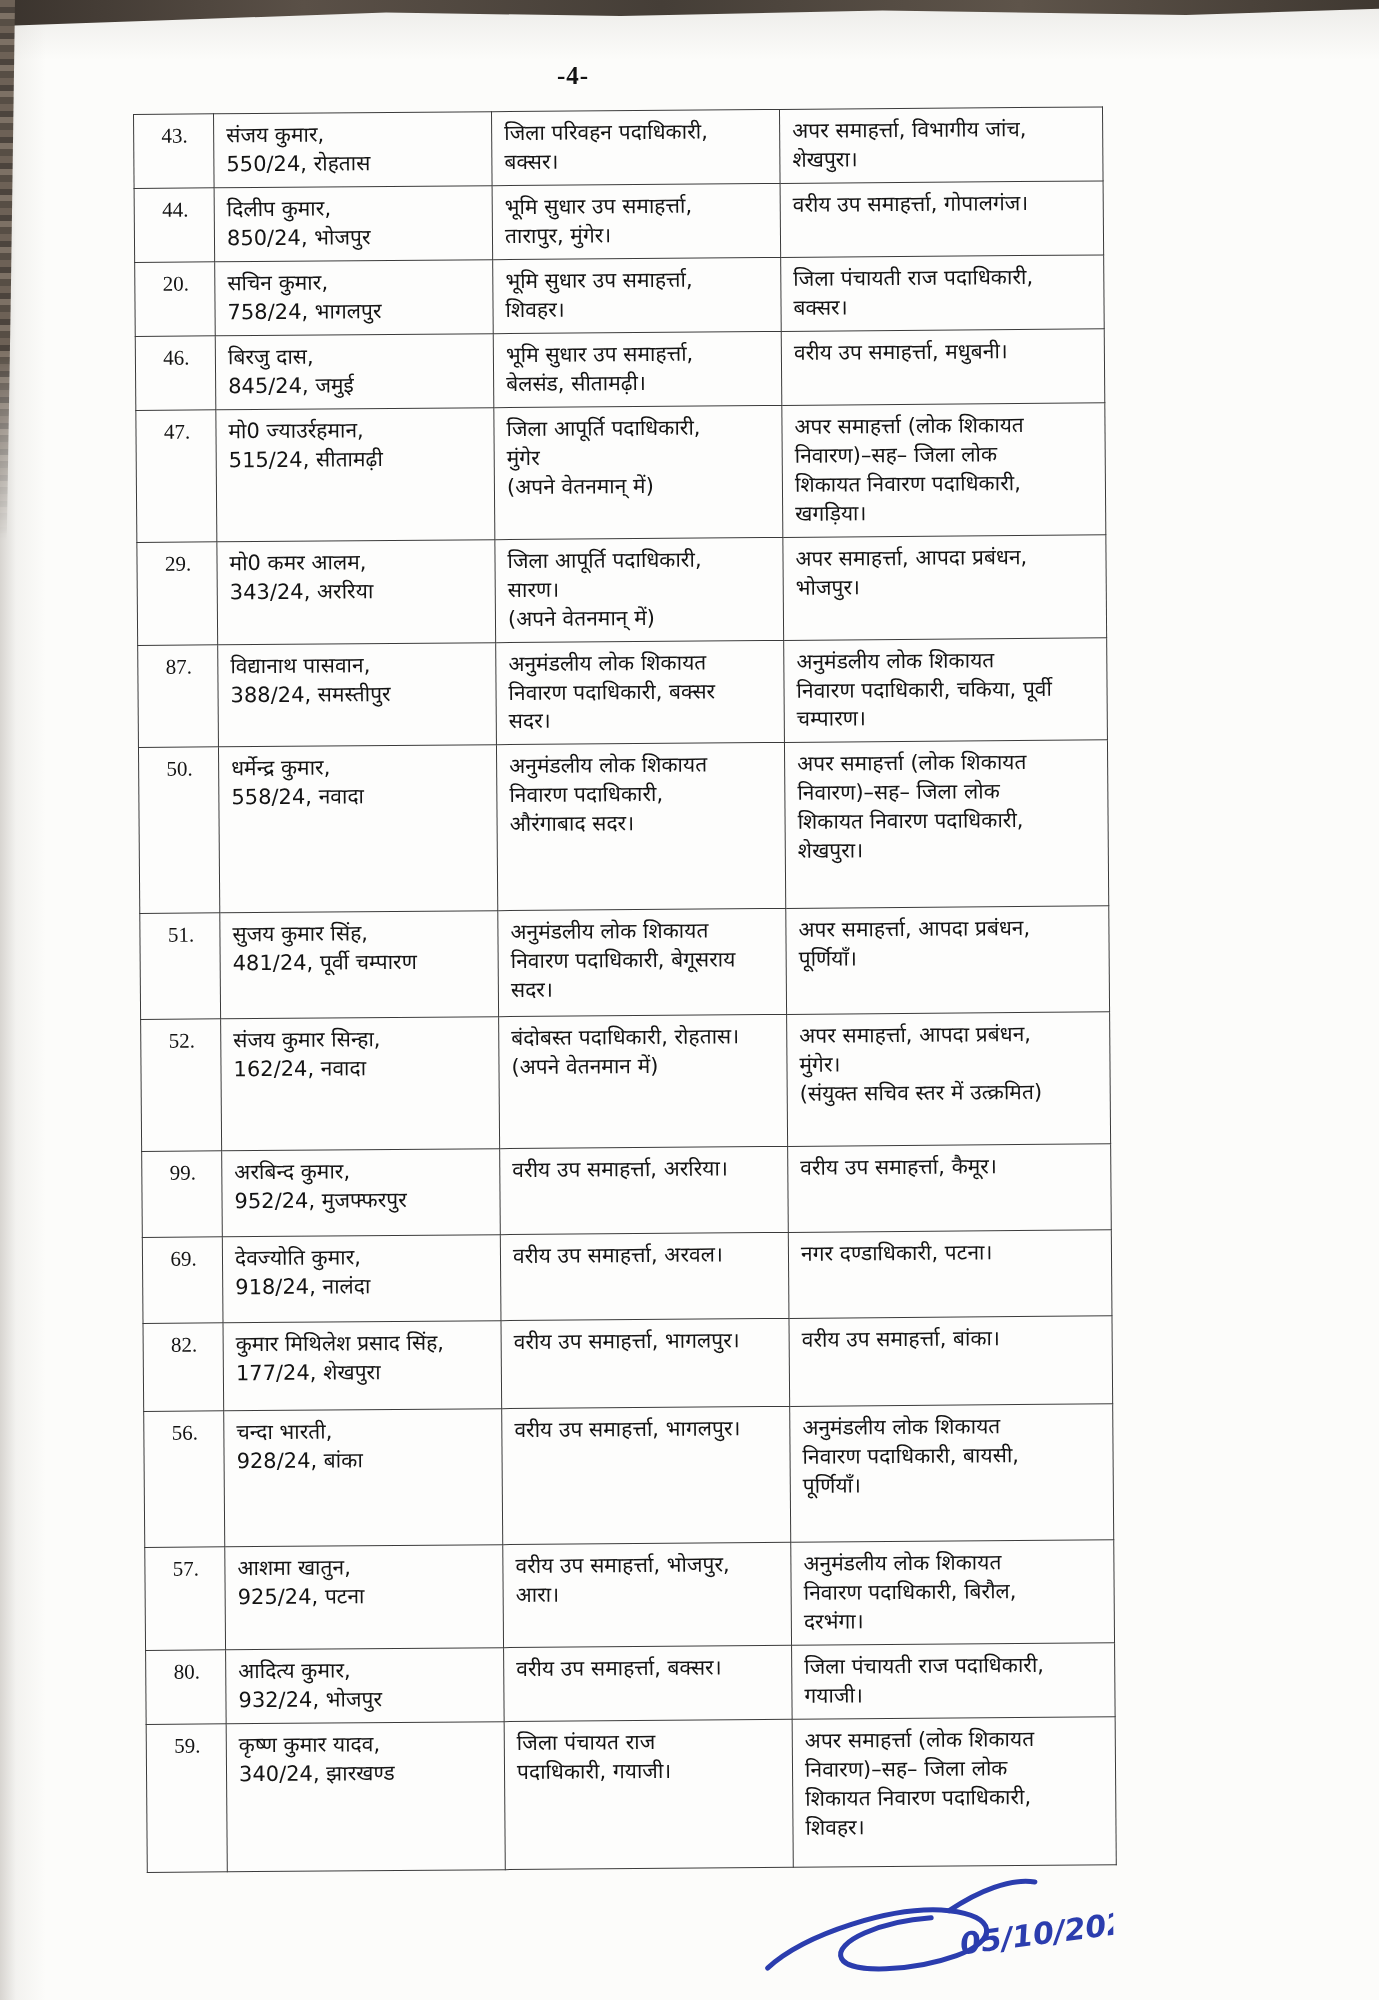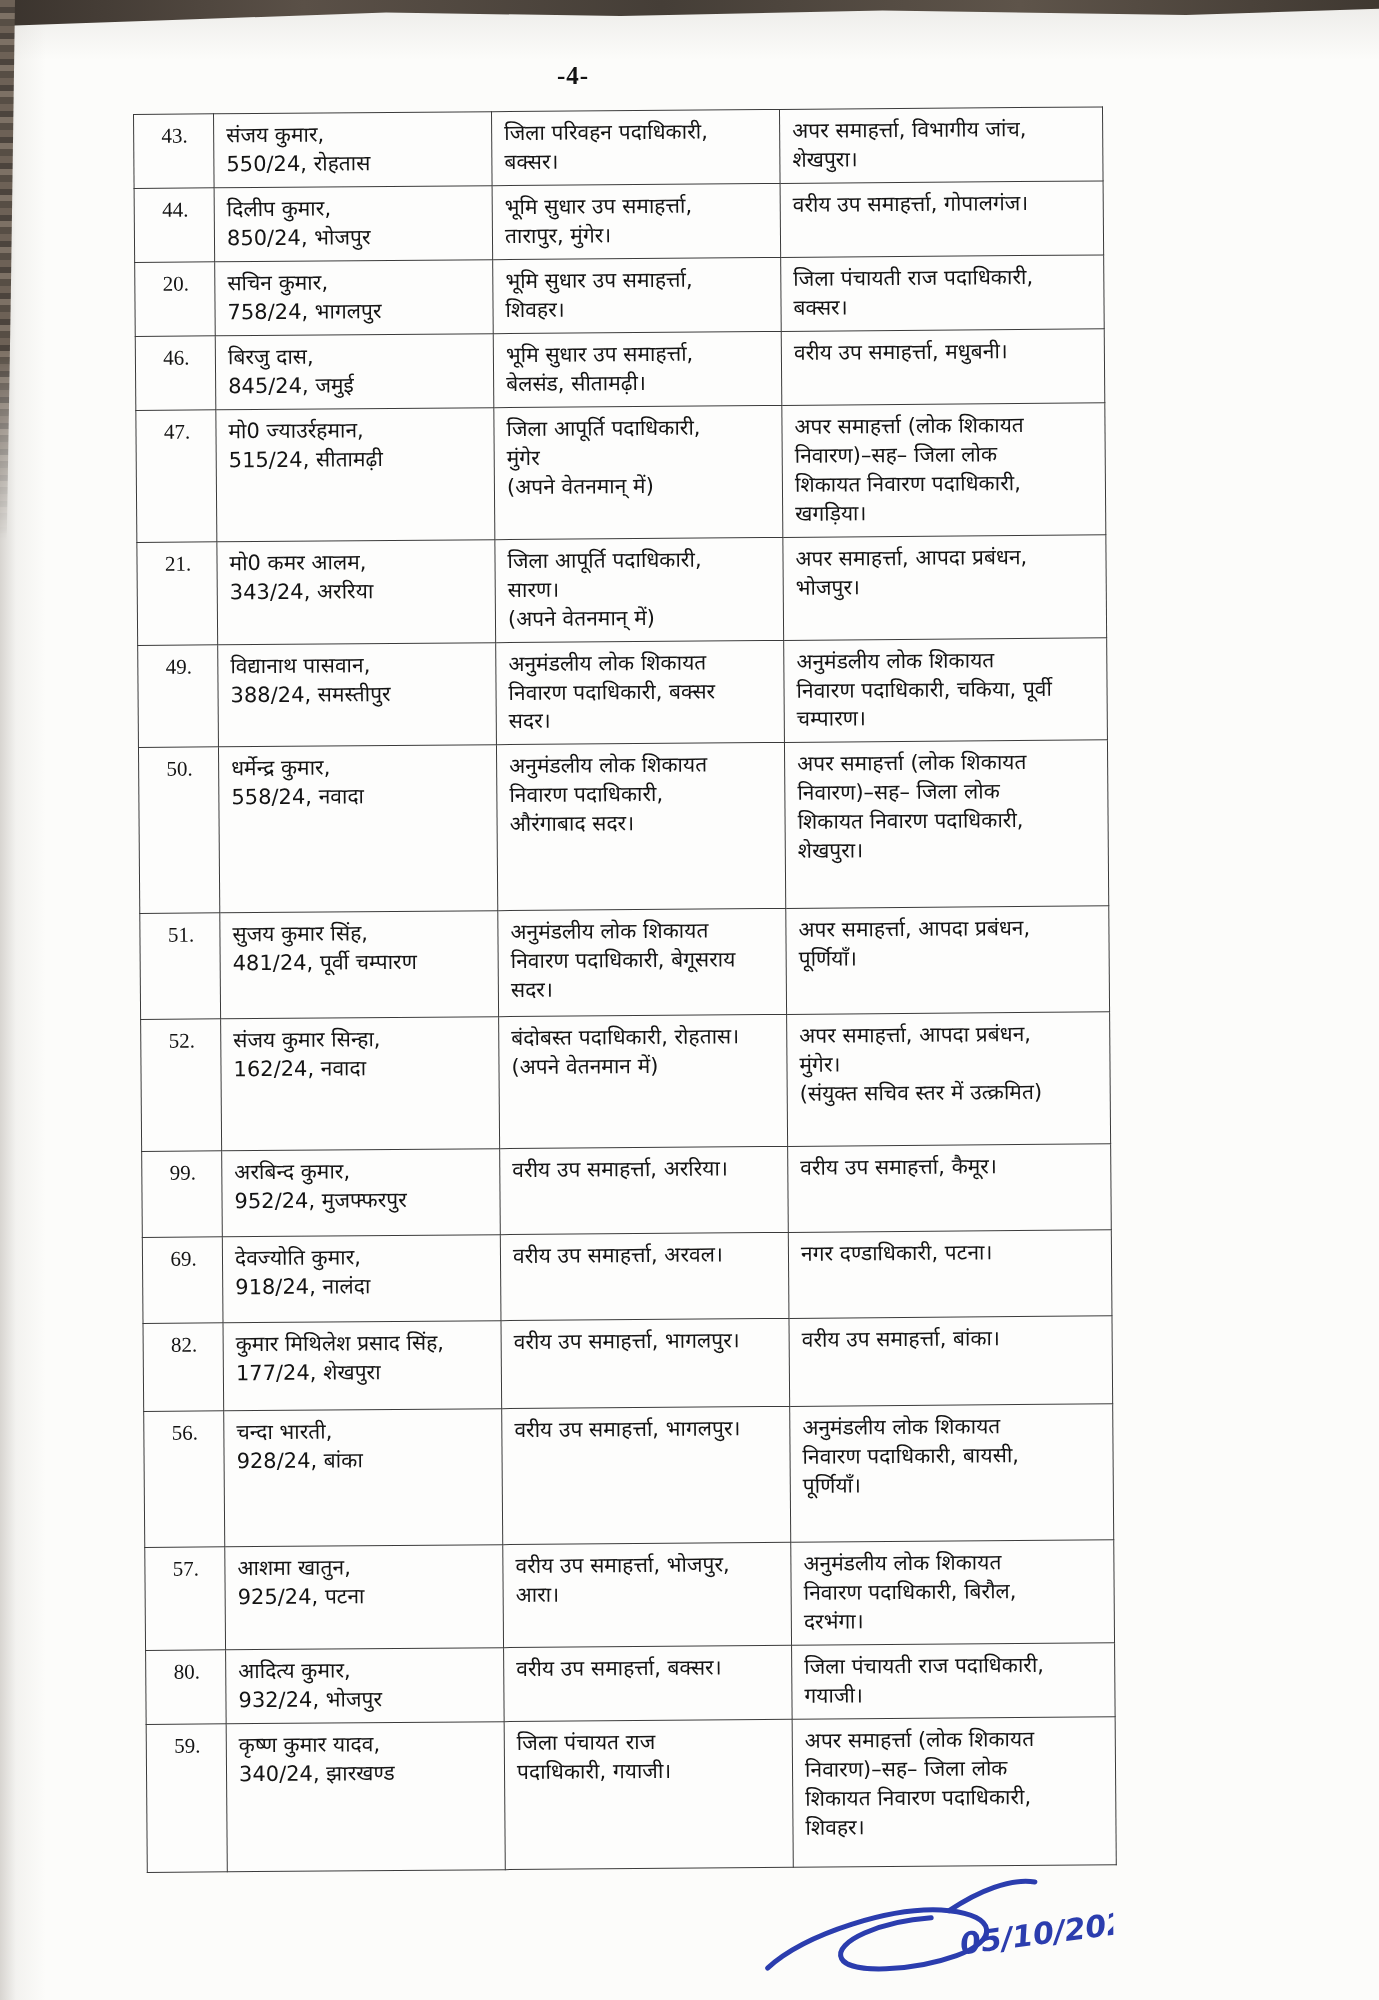--- a/index.html
+++ b/index.html
@@ -178,32 +178,32 @@
     <td class="c-from">जिला आपूर्ति पदाधिकारी,
 मुंगेर
 (अपने वेतनमान् में)</td>
     <td class="c-to">अपर समाहर्त्ता (लोक शिकायत
 निवारण)–सह– जिला लोक
 शिकायत निवारण पदाधिकारी,
 खगड़िया।</td>
   </tr>
 
   <tr>
-    <td class="c-sl">21.</td>
+    <td class="c-sl">29.</td>
     <td class="c-name">मो0 कमर आलम,
 343/24, अररिया</td>
     <td class="c-from">जिला आपूर्ति पदाधिकारी,
 सारण।
 (अपने वेतनमान् में)</td>
     <td class="c-to">अपर समाहर्त्ता, आपदा प्रबंधन,
 भोजपुर।</td>
   </tr>
 
   <tr>
-    <td class="c-sl">49.</td>
+    <td class="c-sl">87.</td>
     <td class="c-name">विद्यानाथ पासवान,
 388/24, समस्तीपुर</td>
     <td class="c-from">अनुमंडलीय लोक शिकायत
 निवारण पदाधिकारी, बक्सर
 सदर।</td>
     <td class="c-to">अनुमंडलीय लोक शिकायत
 निवारण पदाधिकारी, चकिया, पूर्वी
 चम्पारण।</td>
   </tr>
 

